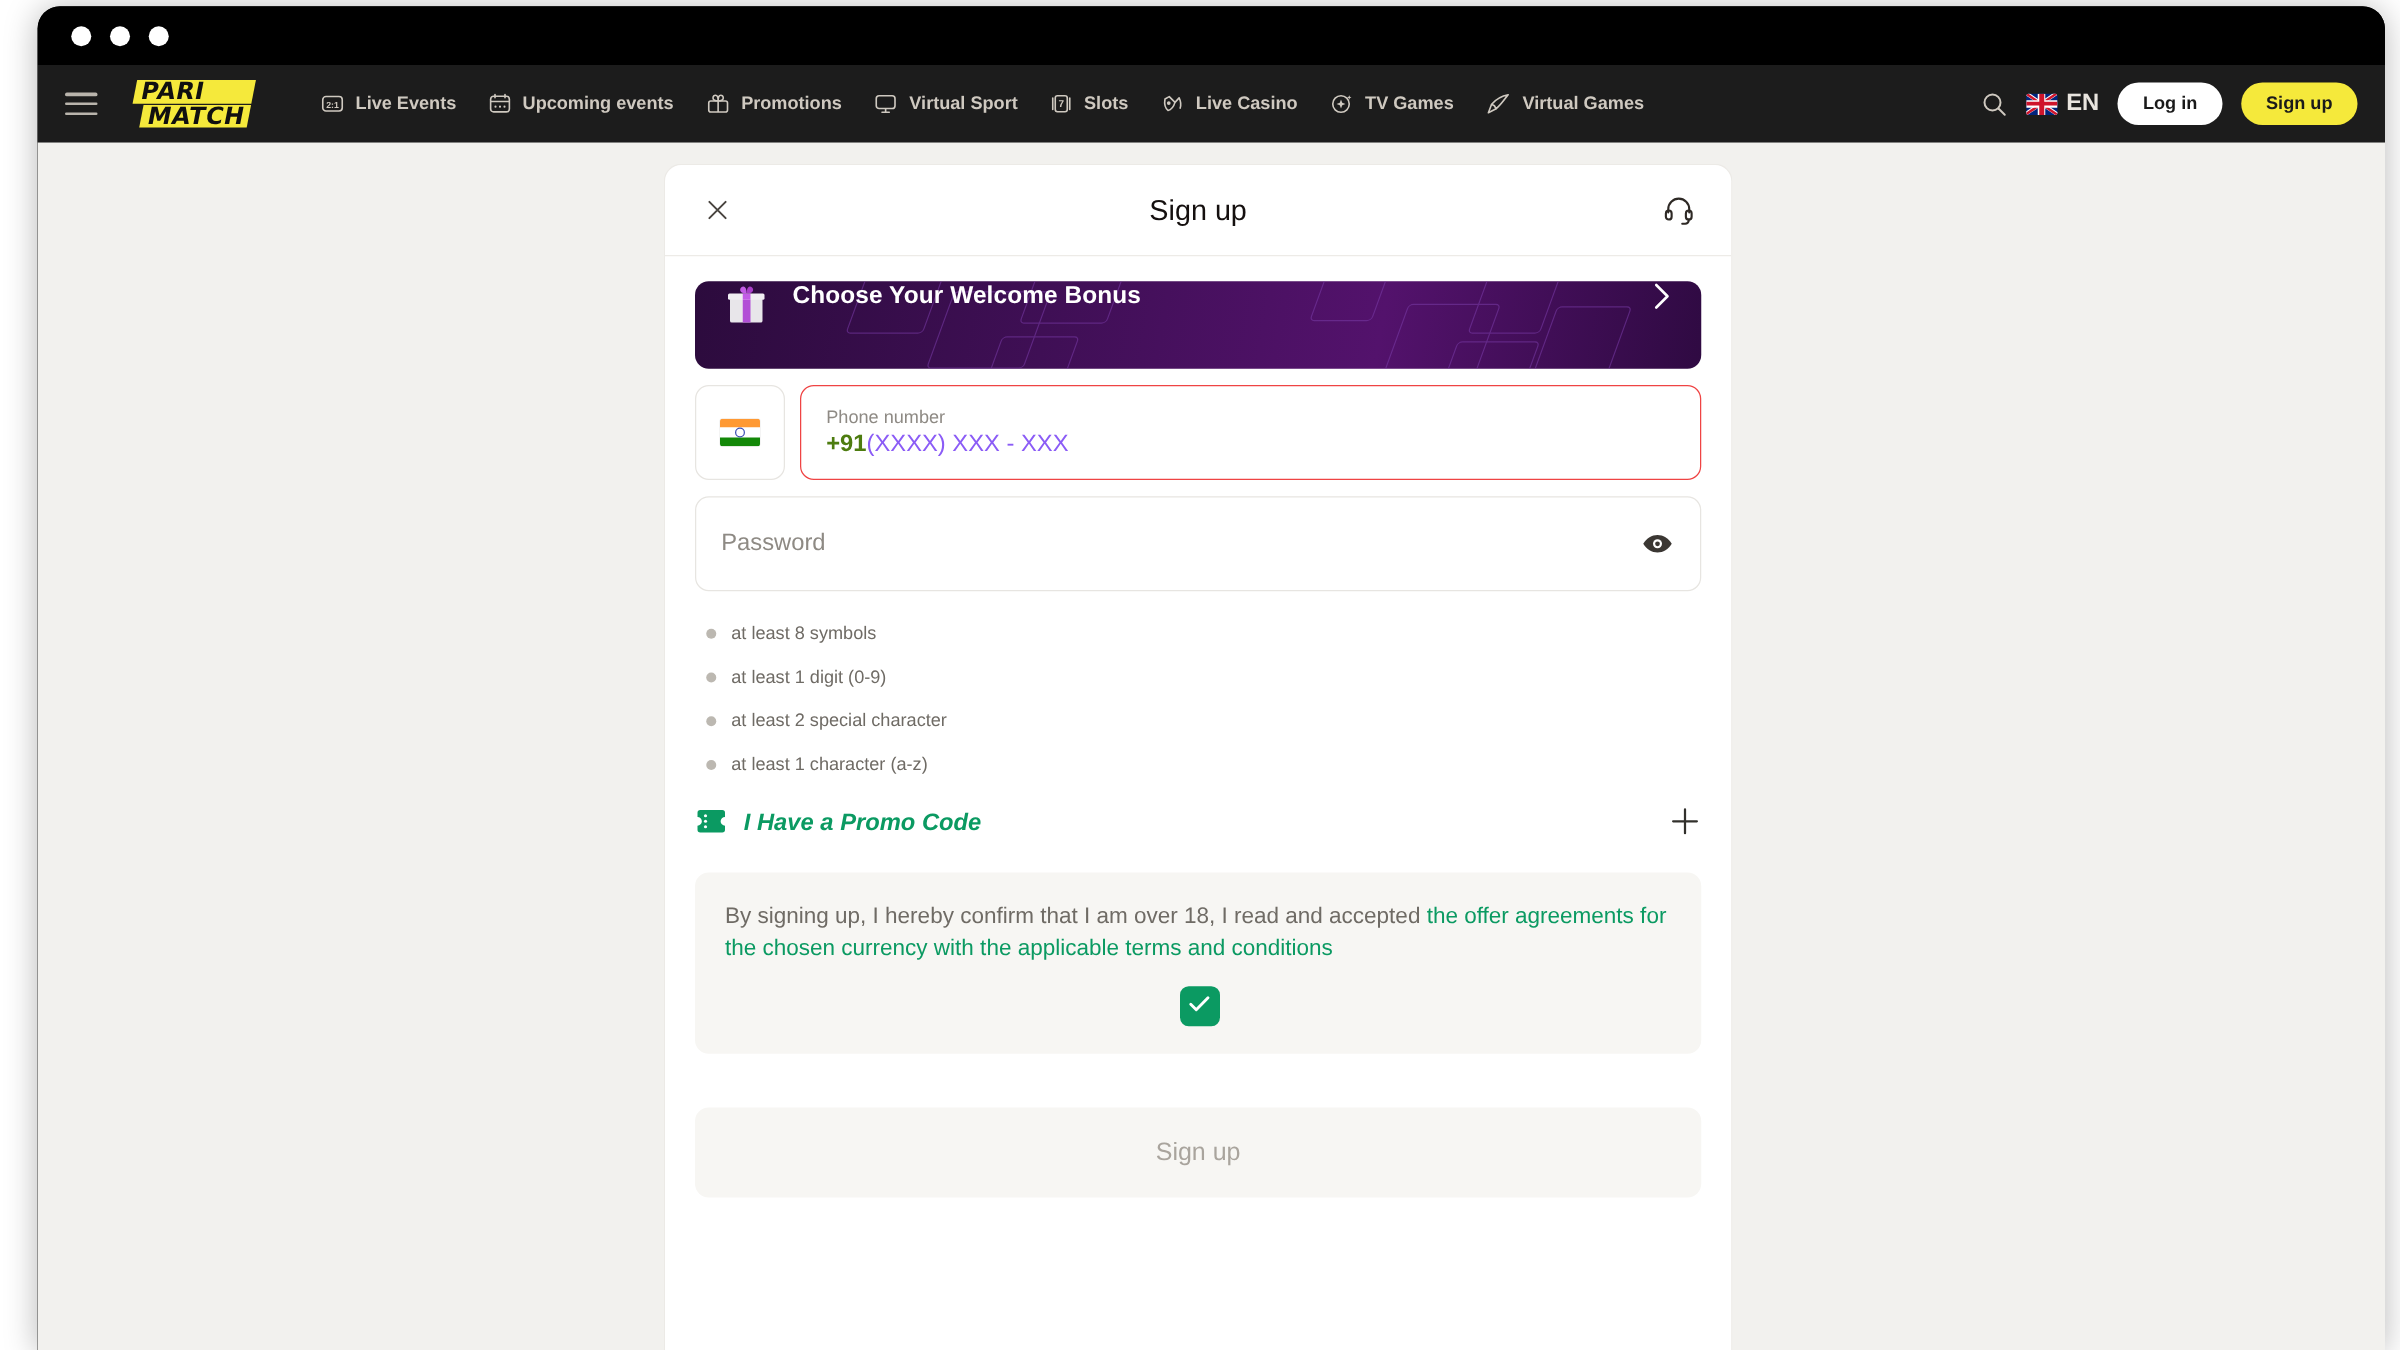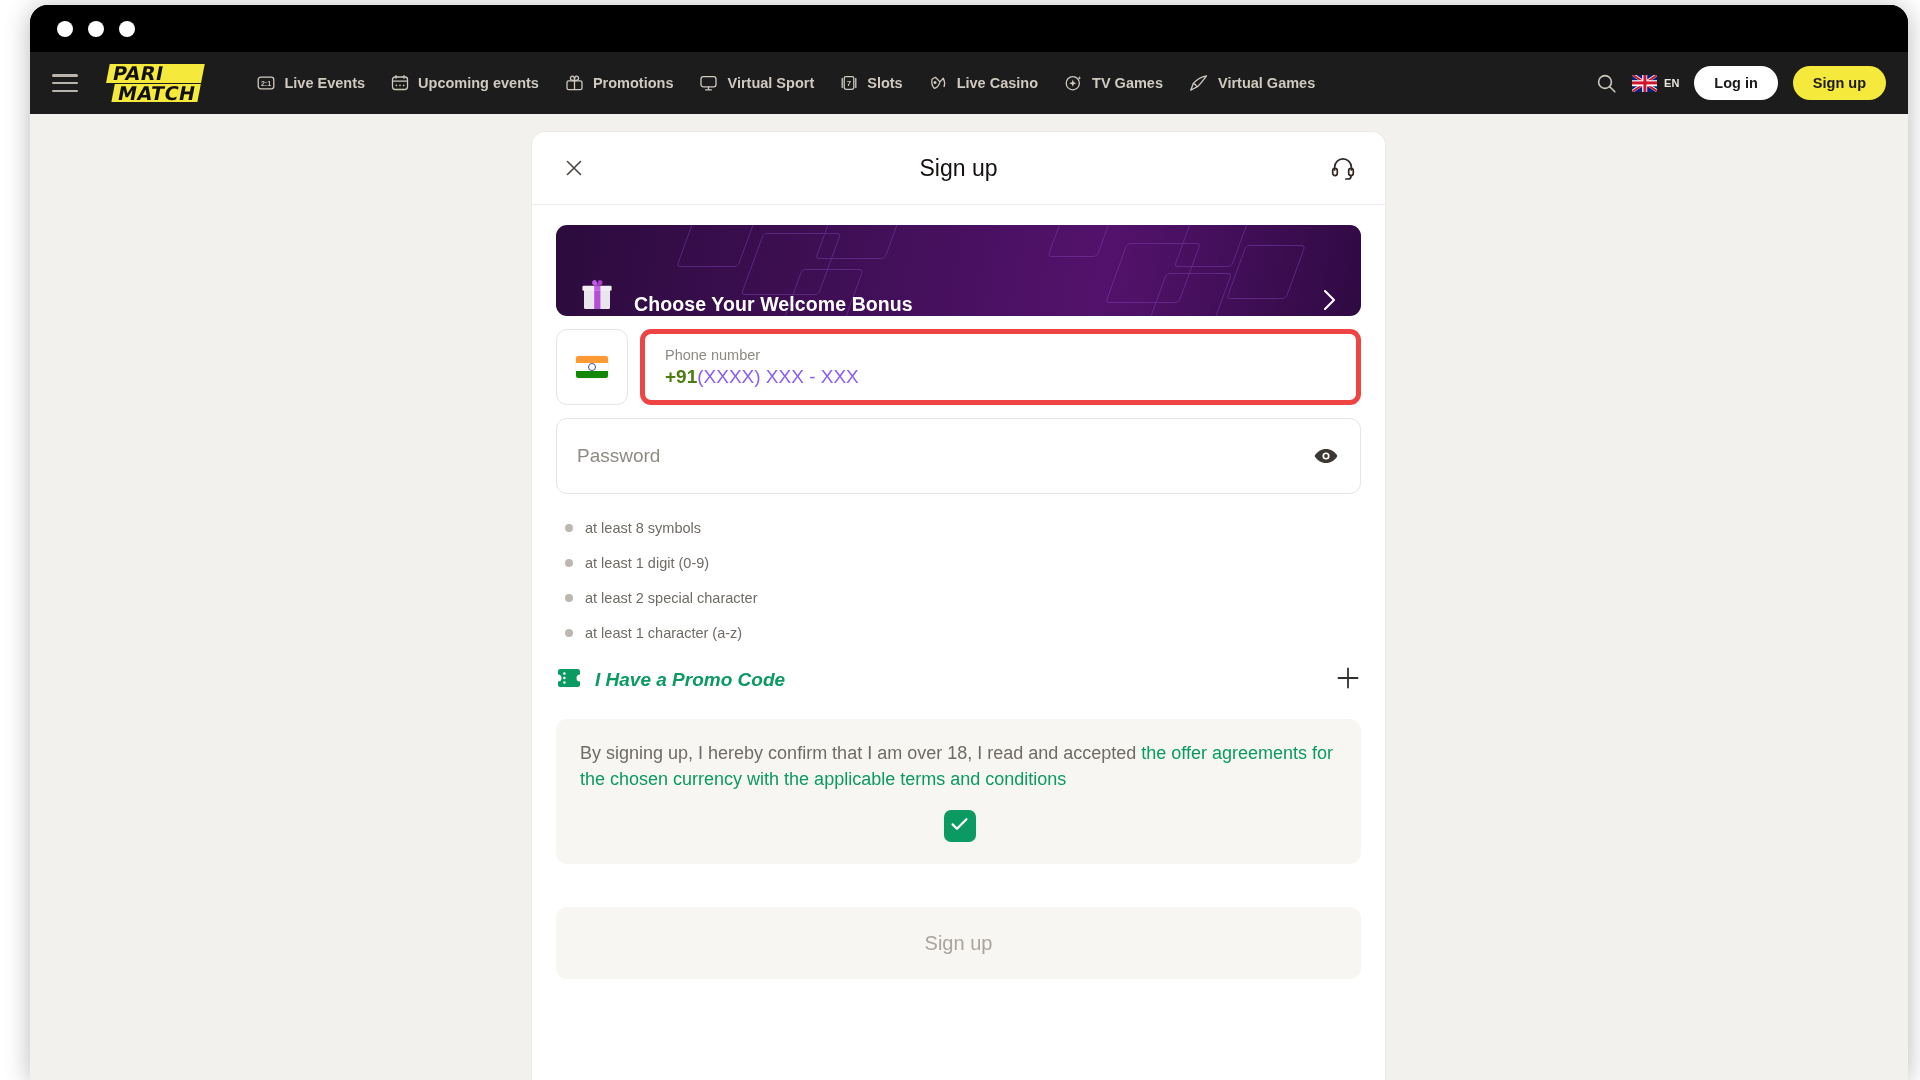--- a/index.html
+++ b/index.html
@@ -90,21 +90,21 @@
   .flag-uk .dr1, .flag-uk .dr2 {
     position: absolute; left: 50%; top: 50%; width: 33px; height: 1.8px;
     background: #cf142b;
   }
   .flag-uk .dr1 { transform: translate(-50%,-50%) rotate(34deg); }
   .flag-uk .dr2 { transform: translate(-50%,-50%) rotate(-34deg); }
   .flag-uk .cw-h { position: absolute; left: 0; top: 50%; width: 100%; height: 5.6px; background:#fff; transform: translateY(-50%);}
   .flag-uk .cw-v { position: absolute; top: 0; left: 50%; height: 100%; width: 5.6px; background:#fff; transform: translateX(-50%);}
   .flag-uk .cr-h { position: absolute; left: 0; top: 50%; width: 100%; height: 3.2px; background:#cf142b; transform: translateY(-50%);}
   .flag-uk .cr-v { position: absolute; top: 0; left: 50%; height: 100%; width: 3.2px; background:#cf142b; transform: translateX(-50%);}
-  .lang-code { color: #e9e5df; font-size: 11px; font-weight: 700; }
+  .lang-code { color: #e9e5df; font-size: 19px; font-weight: 700; }
 
   .btn-login {
     background: #ffffff; color: #1a1a1a;
     font-size: 14.5px; font-weight: 700;
     border-radius: 20px; border: none;
     padding: 9px 20px; cursor: pointer;
     font-family: "Liberation Sans", sans-serif;
   }
   .btn-signup-hdr {
     background: #f5e93b; color: #1a1a1a;
@@ -148,23 +148,23 @@
     width: 36px; height: 36px; display: flex; align-items: center; justify-content: center;
     cursor: pointer; background: none; border: none; position: relative; z-index: 2;
   }
   .support-btn { margin-left: auto; }
 
   .modal-body { padding: 14px 24px 0 24px; }
 
   
   .bonus-banner {
     position: relative;
-    height: 91px; border-radius: 11px;
+    height: 70px; border-radius: 11px;
     background: linear-gradient(100deg, #2c0b3d 0%, #3f0f55 35%, #53126c 68%, #2f0a42 100%);
-    display: flex; align-items: flex-end;
+    display: flex; align-items: flex-start;
     overflow: hidden; cursor: pointer;
     margin-top: 6px;
   }
   .bonus-deco { position: absolute; inset: 0; overflow: hidden; opacity: 0.55; }
   .rh {
     position: absolute; border: 1.6px solid #7a3ca8;
     transform: skewX(-20deg); border-radius: 4px;
   }
   .gift-icon { margin-left: 24px; z-index: 2; }
   .bonus-text {
@@ -189,21 +189,21 @@
   .flag-in i { display: block; height: 33.34%; width: 100%; }
   .flag-in .s { background: #ff9933; }
   .flag-in .w { background: #ffffff; }
   .flag-in .g { background: #138808; }
   .chakra {
     position: absolute; left: 50%; top: 50%; transform: translate(-50%,-50%);
     width: 8px; height: 8px; border: 1.4px solid #3f51b5; border-radius: 50%;
   }
   .phone-input {
     flex: 1; height: 76px;
-    border: 5px solid #ef4444; border-radius: 11px;
+    border: 1px solid #ef4444; border-radius: 11px;
     padding: 13px 20px; cursor: text; background: #fff;
     display: flex; flex-direction: column; justify-content: center;
   }
   .field-label { font-size: 14.5px; color: #8e8a84; margin-bottom: 3px; }
   .phone-value { font-size: 19px; }
   .phone-code { color: #4d7c0f; font-weight: 700; }
   .phone-mask { color: #8b5cf6; }
 
   
   .password-field {

